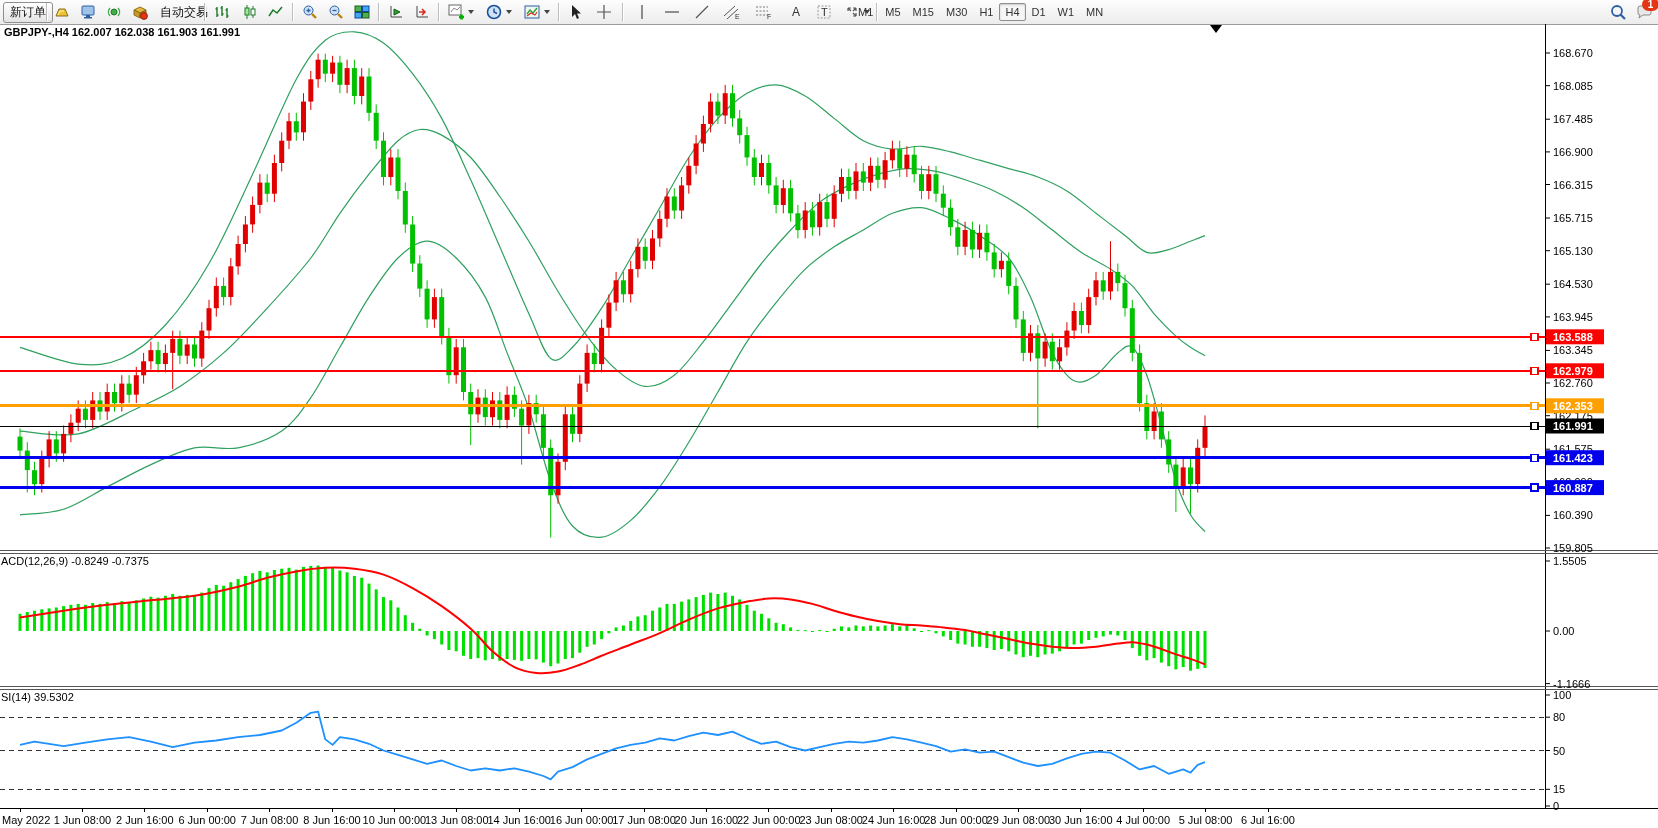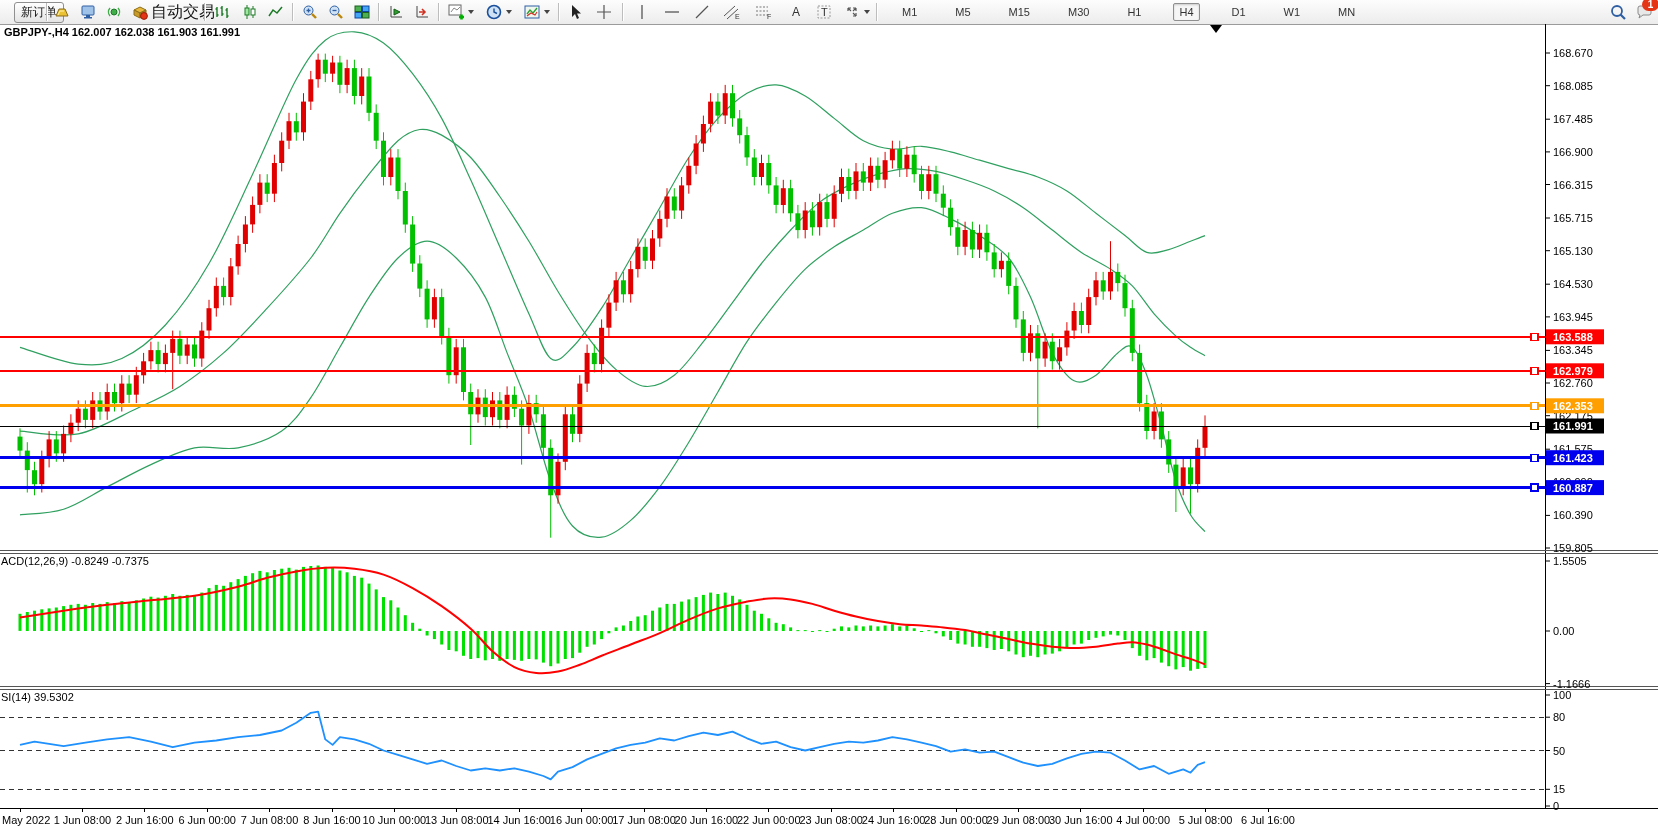--- a/index.html
+++ b/index.html
@@ -9,30 +9,30 @@
     background:linear-gradient(#fdfdfd,#ececec);border-bottom:1px solid #9b9b9b;}
   .titem{position:absolute;top:1px;height:22px;display:flex;align-items:center;cursor:default;}
   .tbtn{border:1px solid #8f8f8f;border-radius:3px;background:linear-gradient(#ffffff,#e4e4e4);
     font-size:12px;color:#111;padding:1px 6px;height:17px;display:flex;align-items:center;}
   .tsep{position:absolute;top:3px;width:1px;height:18px;background:#bdbdbd;border-right:1px solid #fff;}
   .ticon{width:20px;height:20px;display:flex;align-items:center;justify-content:center;}
   .caret{width:0;height:0;border-left:3px solid transparent;border-right:3px solid transparent;
     border-top:4px solid #444;margin-left:2px;}
   .tf{font-size:11px;color:#333;padding:2px 5px;border:1px solid transparent;border-radius:2px;}
   .tf.active{background:#f6f6f6;border:1px solid #8f8f8f;box-shadow:inset 0 1px 2px rgba(0,0,0,.18);text-align:right;}
-  .attext{font-size:16px;color:#111;margin-left:1px;}
+  .attext{font-size:12px;color:#111;margin-left:10px;}
   #chat-badge{position:absolute;right:-5px;top:-4px;background:#e53517;color:#fff;border-radius:8px;
     min-width:13px;height:13px;font-size:10px;font-weight:bold;display:flex;align-items:center;justify-content:center;padding:0 2px;}
   svg text{font-family:"Liberation Sans",sans-serif;}
 </style>
 </head>
 <body>
 
 <div id="toolbar">
-  <div class="titem" style="left:14px;align-items:center;">
+  <div class="titem" style="left:3px;align-items:center;">
     <span class="tbtn">新订单</span>
   </div>
   <div class="tsep" style="left:46px;"></div>
   <div class="titem" style="left:52px;">
     <span class="ticon">
       <svg width="16" height="16">
           <path d="M2 12 L5 5 L11 5 L14 12 Z" fill="#ECC235" stroke="#8a6d1a"></path>
           <path d="M4 11 L6 7 L10 7" fill="none" stroke="#fff1b0"></path>
         </svg>
     </span>
@@ -241,21 +241,21 @@
     <span class="ticon">
       <svg width="16" height="16">
           <path d="M4 4 L7 7 M12 12 L9 9 M4 4 L4 7 M4 4 L7 4" stroke="#555" stroke-width="1.2" fill="none"></path>
           <path d="M12 12 L12 9 M12 12 L9 12" stroke="#555" stroke-width="1.2" fill="none"></path>
           <path d="M12 4 L9 7 M12 4 L9 4 M12 4 L12 7" stroke="#555" stroke-width="1.2" fill="none"></path>
         </svg>
     </span>
     <span class="caret"></span>
   </div>
   <div class="tsep" style="left:876px;"></div>
-  <div class="titem" style="left:896px;gap:26px;" id="tf-bar">
+  <div class="titem" style="left:852px;" id="tf-bar">
       <span class="tf">M1</span>
       <span class="tf">M5</span>
       <span class="tf">M15</span>
       <span class="tf">M30</span>
       <span class="tf">H1</span>
       <span class="tf active">H4</span>
       <span class="tf">D1</span>
       <span class="tf">W1</span>
       <span class="tf">MN</span>
     </div>

